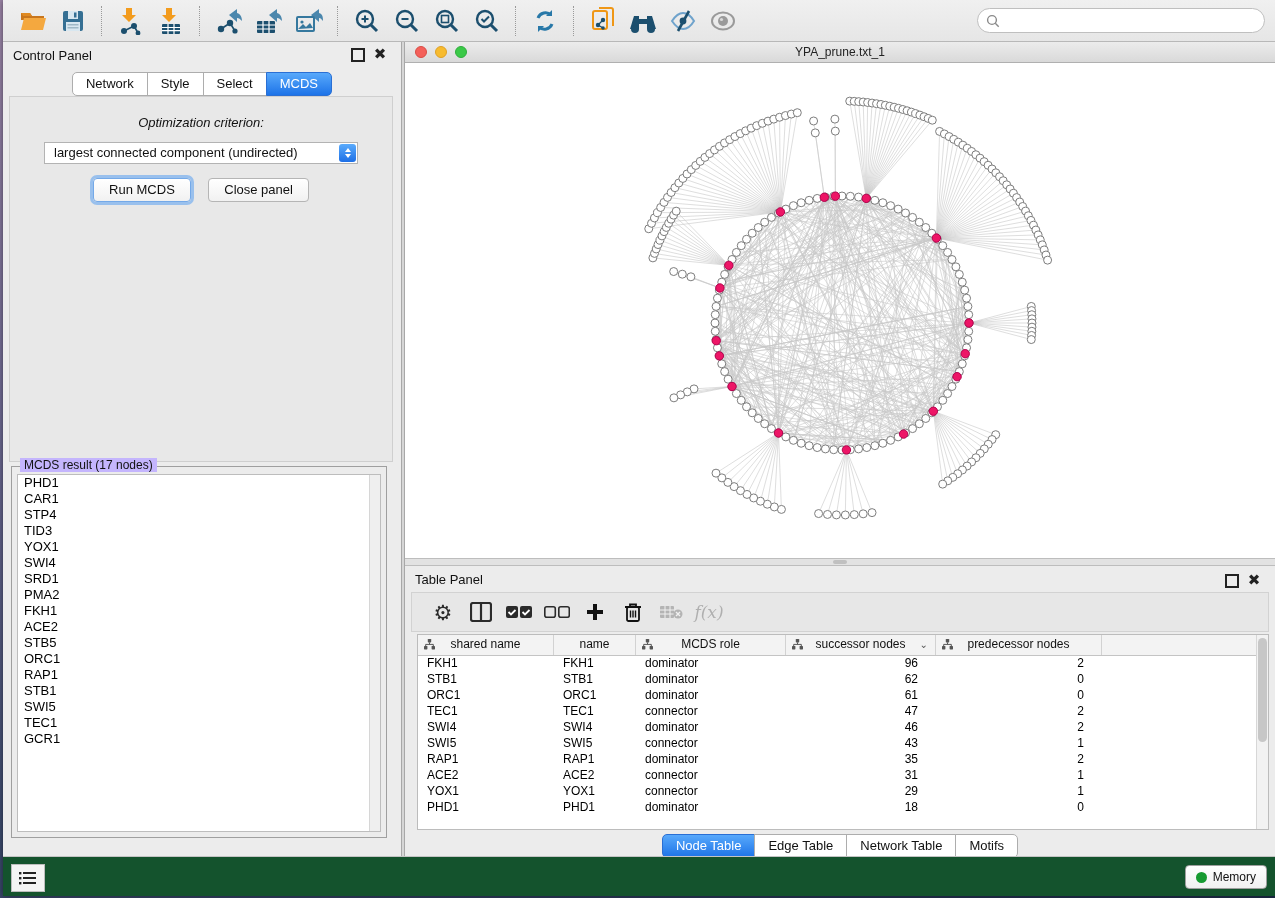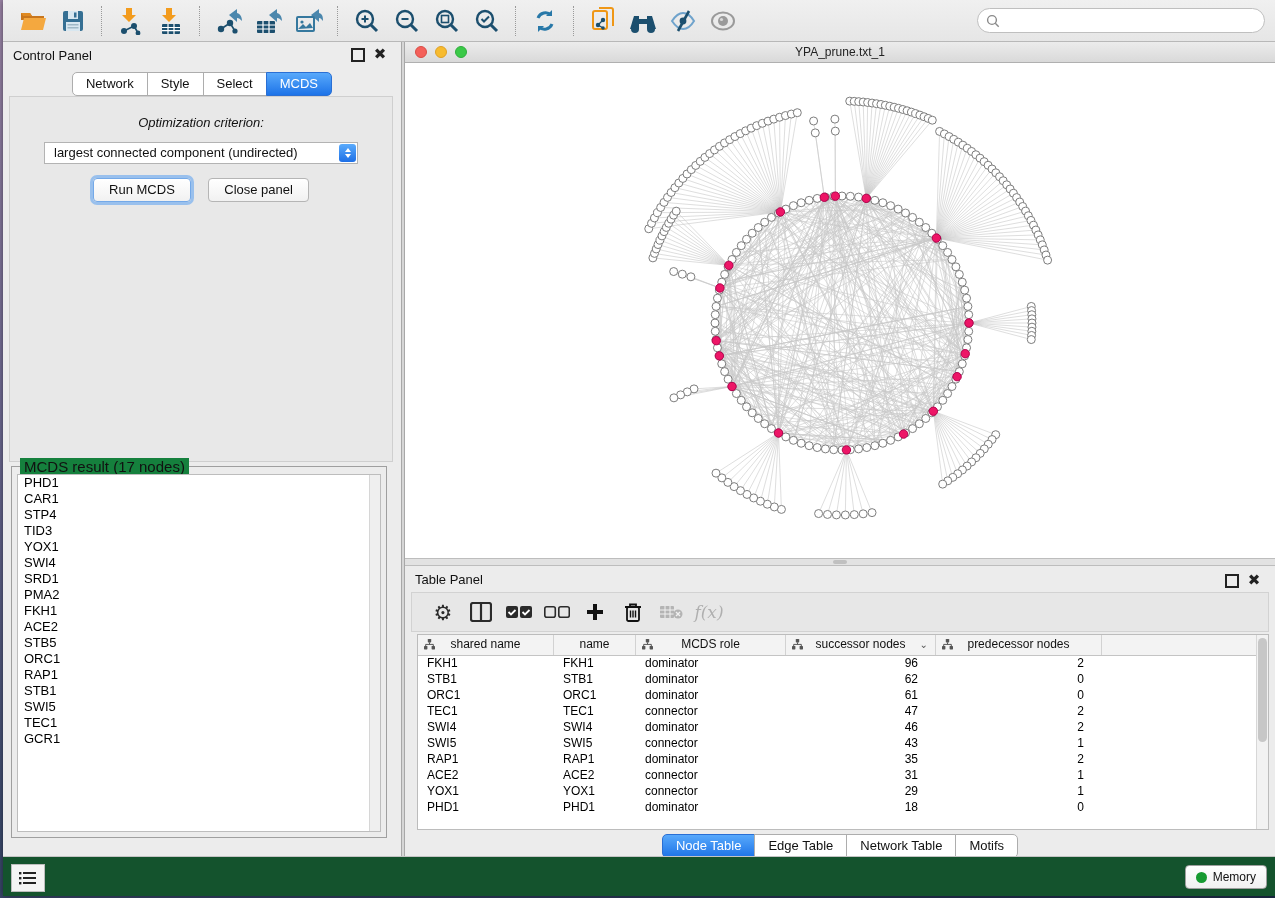--- a/index.html
+++ b/index.html
@@ -32,21 +32,21 @@
   .select{position:relative;margin:12px auto 0;width:314px;height:22px;background:#fff;border:1px solid #b3b3b3;border-radius:0;box-sizing:border-box;cursor:pointer;}
   .select .val{font-size:13px;line-height:20px;padding-left:9px;color:#111;white-space:nowrap;overflow:hidden;}
   .stepper{position:absolute;right:1px;top:1px;width:17px;height:18px;border-radius:3px;background:linear-gradient(#5aabfc,#1d6fe6);display:flex;flex-direction:column;align-items:center;justify-content:center;gap:2px;}
   .tri-up{width:0;height:0;border-left:3.5px solid transparent;border-right:3.5px solid transparent;border-bottom:4px solid #fff;}
   .tri-dn{width:0;height:0;border-left:3.5px solid transparent;border-right:3.5px solid transparent;border-top:4px solid #fff;}
   .btnrow{margin-top:14px;text-align:center;}
   .btn{display:inline-block;font-size:13px;padding:3px 15px 4px;background:linear-gradient(#ffffff,#f1f1f1);border:1px solid #b5b5b5;border-radius:4px;color:#111;cursor:pointer;}
   .btn.focused{box-shadow:0 0 0 3px rgba(110,170,240,.65);border-color:#74a9e8;}
   .btnrow .btn + .btn{margin-left:13px;}
   .groupbox{position:absolute;left:8px;top:424px;width:376px;height:372px;border:1px solid #9f9f9f;box-sizing:border-box;}
-  .legend{position:absolute;left:8px;top:-9px;background:#15803d;padding:0 4px;font-size:15px;color:#111;}
+  .legend{position:absolute;left:8px;top:-9px;background:#c4b5fd;padding:0 4px;font-size:12px;color:#111;}
   .result-list{position:absolute;left:5px;top:7px;right:5px;bottom:5px;background:#fff;border:1px solid #bdbdbd;overflow:hidden;}
   .result-list .scrolltrack{position:absolute;right:0;top:0;bottom:0;width:10px;background:#efefef;border-left:1px solid #d6d6d6;}
   .ritem{font-size:13px;line-height:16px;padding-left:6px;color:#000;}
   .vdivider{position:absolute;left:398px;top:42px;width:4px;height:814px;background:#d6d6d6;border-left:1px solid #a8a8a8;border-right:1px solid #a8a8a8;box-sizing:border-box;cursor:col-resize;}
   
   .netwin{position:absolute;left:402px;top:42px;width:870px;height:516px;}
   .nettitle{position:relative;height:20px;background:linear-gradient(#ececec,#d9d9d9);border-bottom:1px solid #b0b0b0;}
   .lights{position:absolute;left:10px;top:4px;display:flex;gap:8px;}
   .light{width:12px;height:12px;border-radius:50%;cursor:pointer;}
   .nettitle .title{text-align:center;font-size:12px;line-height:20px;color:#222;}

